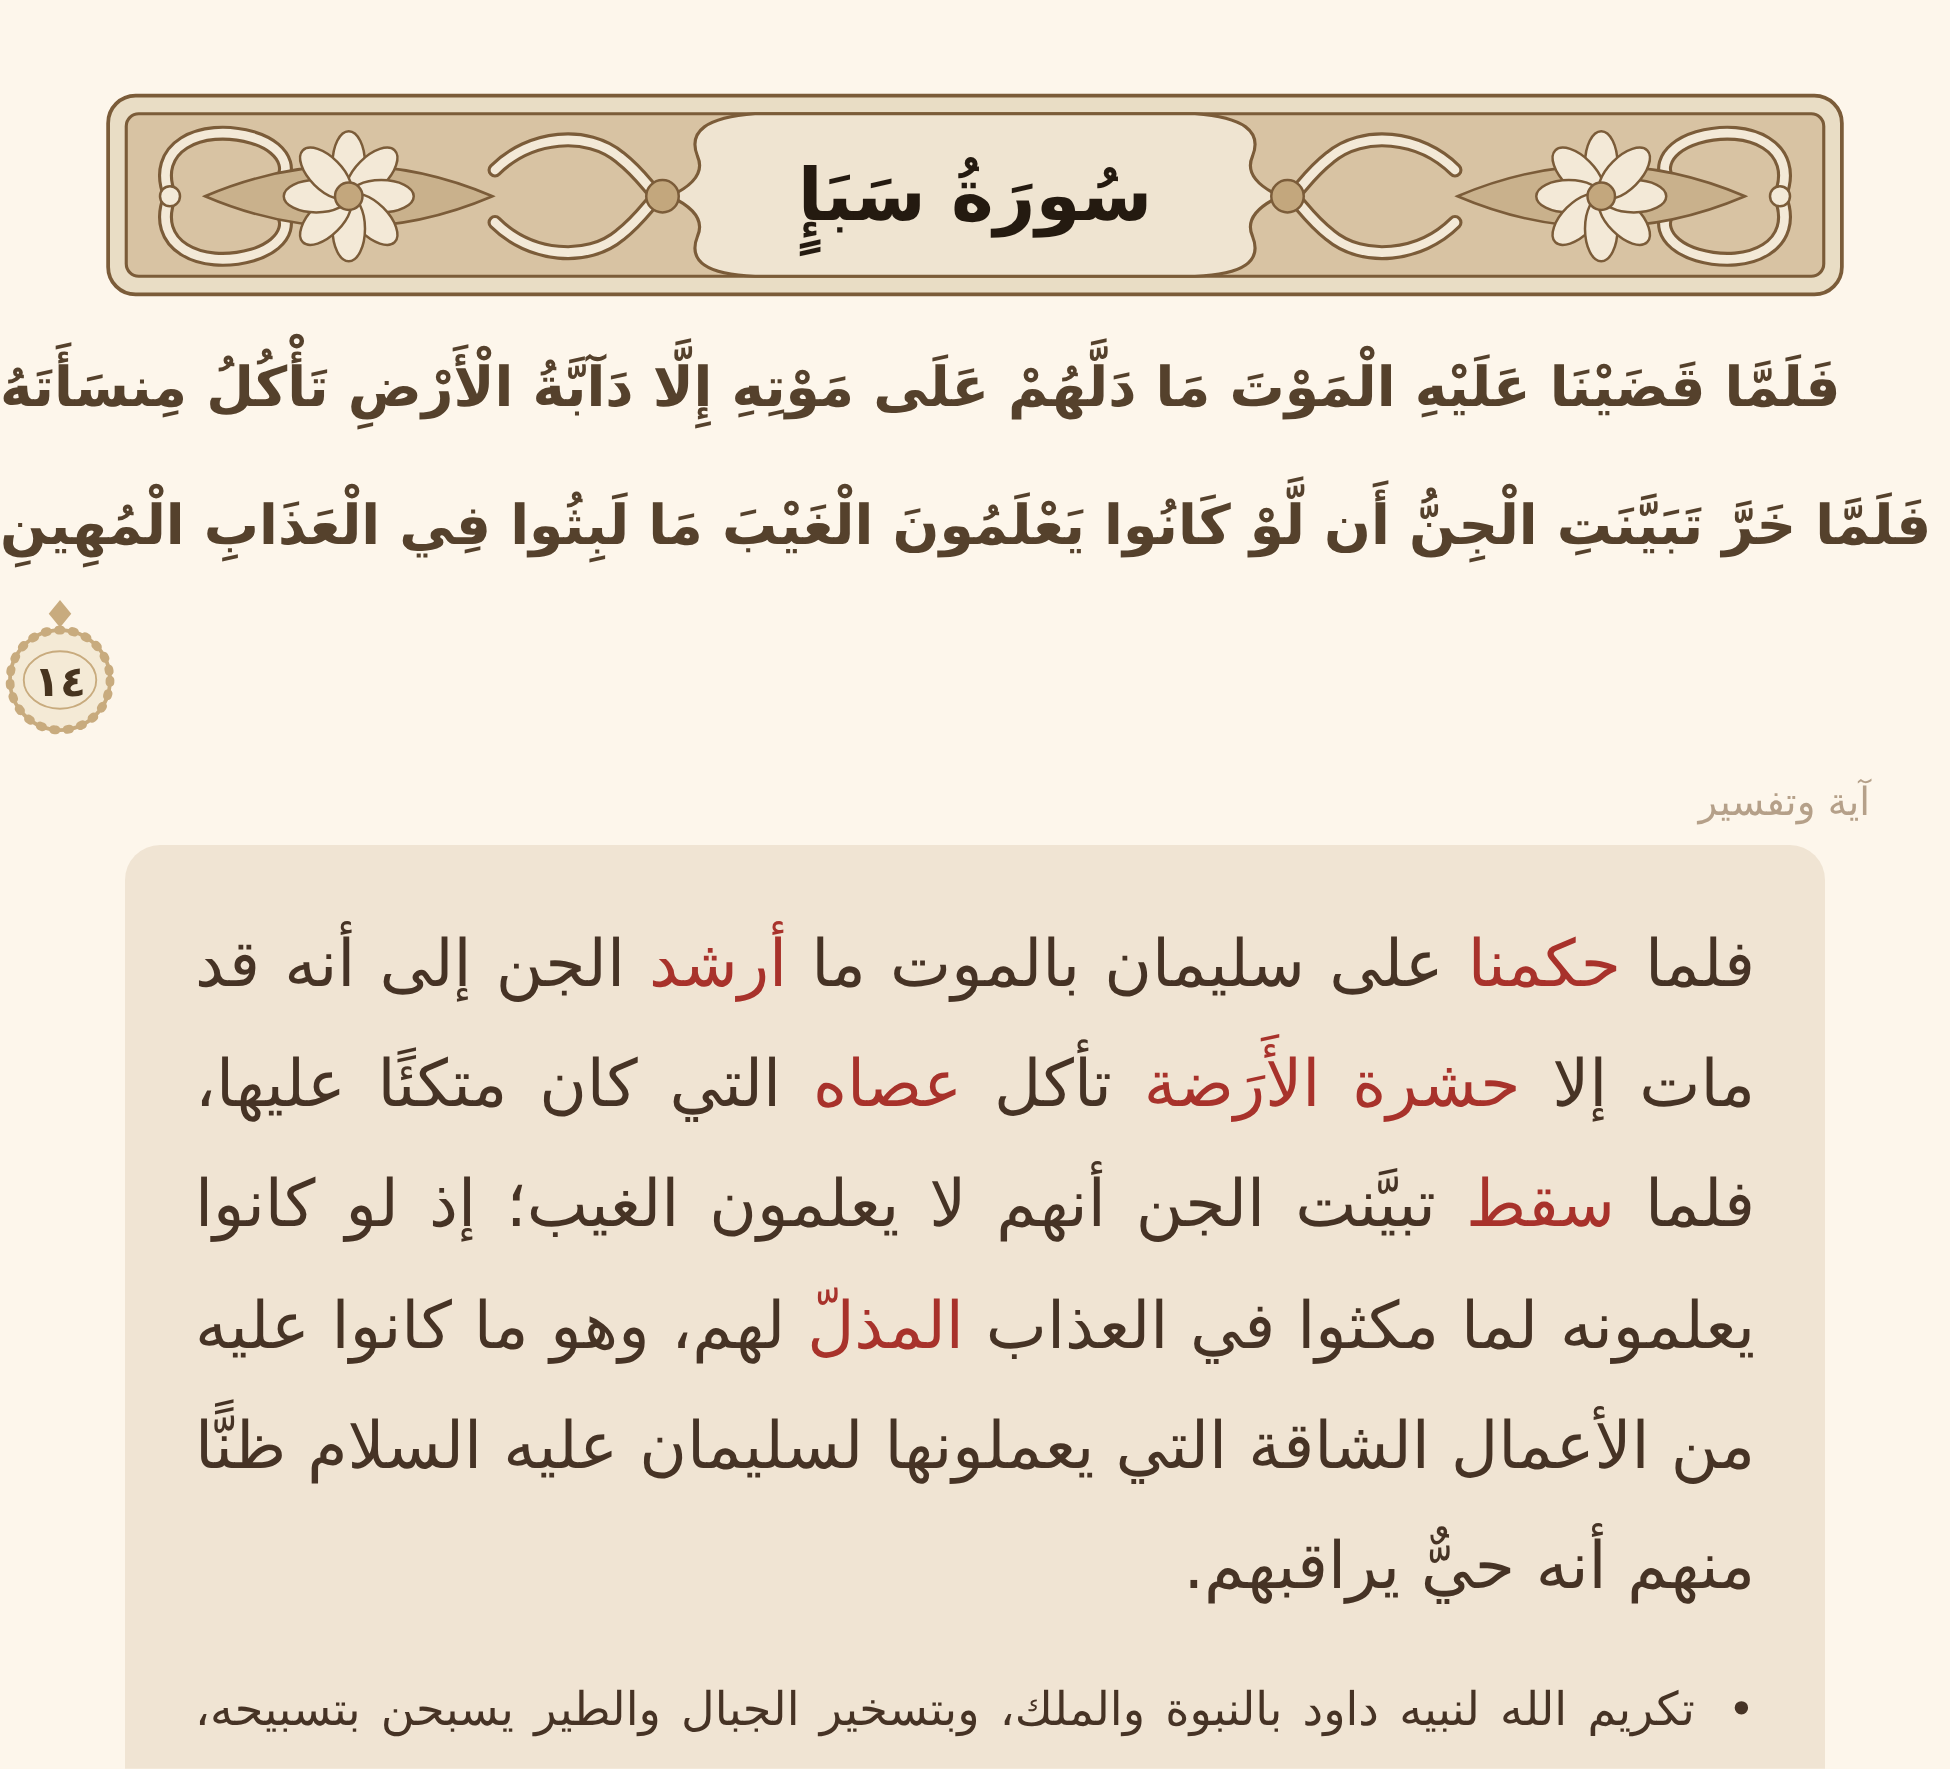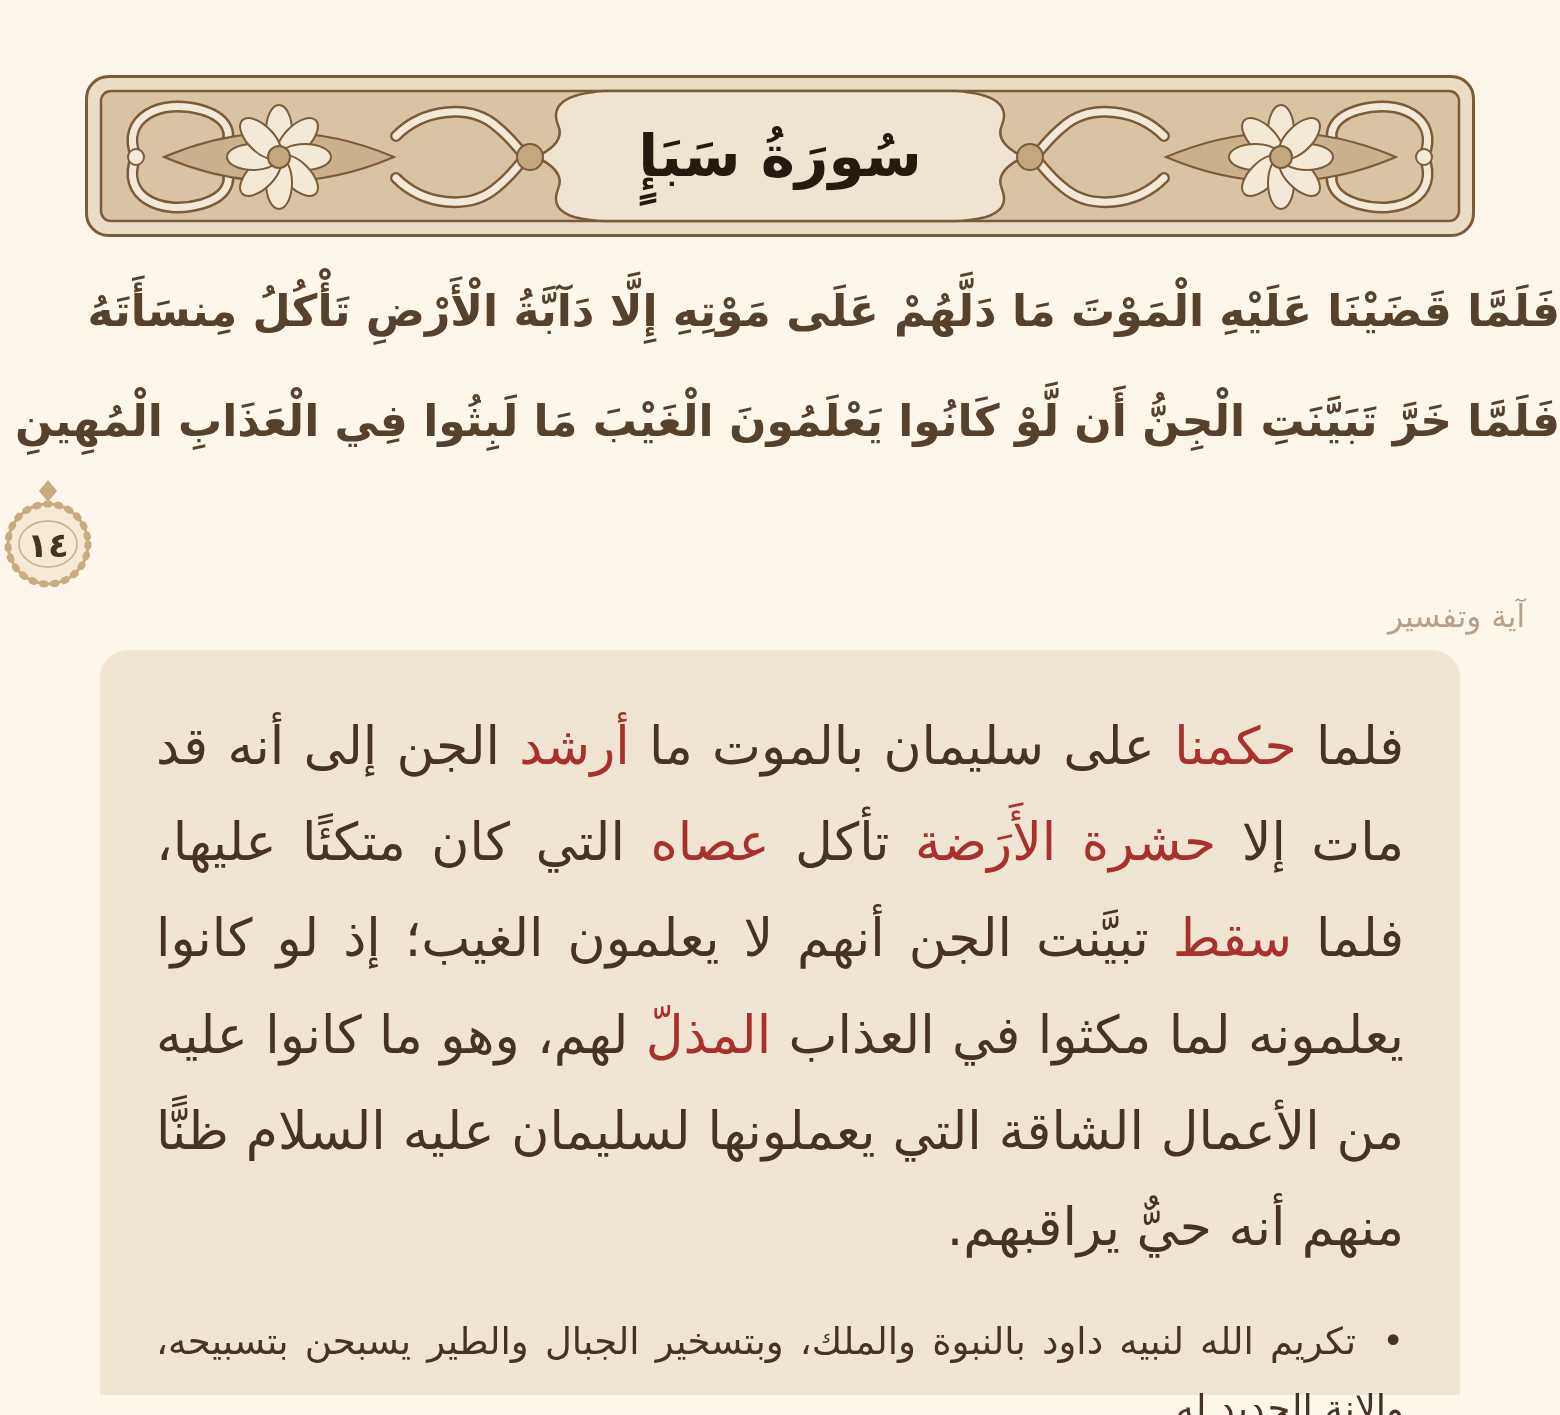--- a/index.html
+++ b/index.html
@@ -15,30 +15,31 @@
   .banner-wrap svg { display: block; }
 
   
   .verse-block { margin-top: 18px; text-align: center; }
   .verse-line {
     font-size: 44px;
     font-weight: bold;
     color: #55412c;
     line-height: 110px;
     white-space: nowrap;
-    text-align: right;
+    text-align: left;
   }
 
   
   .medallion-row { text-align: left; margin-top: 2px; }
   .medallion-row svg { display: inline-block; }
 
   
   .section-label-row {
-    padding: 0 35px;
+    padding: 0 64px;
+    margin-top: 26px;
     text-align: right;
   }
   .section-label {
     font-size: 31px;
     color: #b5a089;
     letter-spacing: 0;
   }
 
   
   .tafsir-card {

